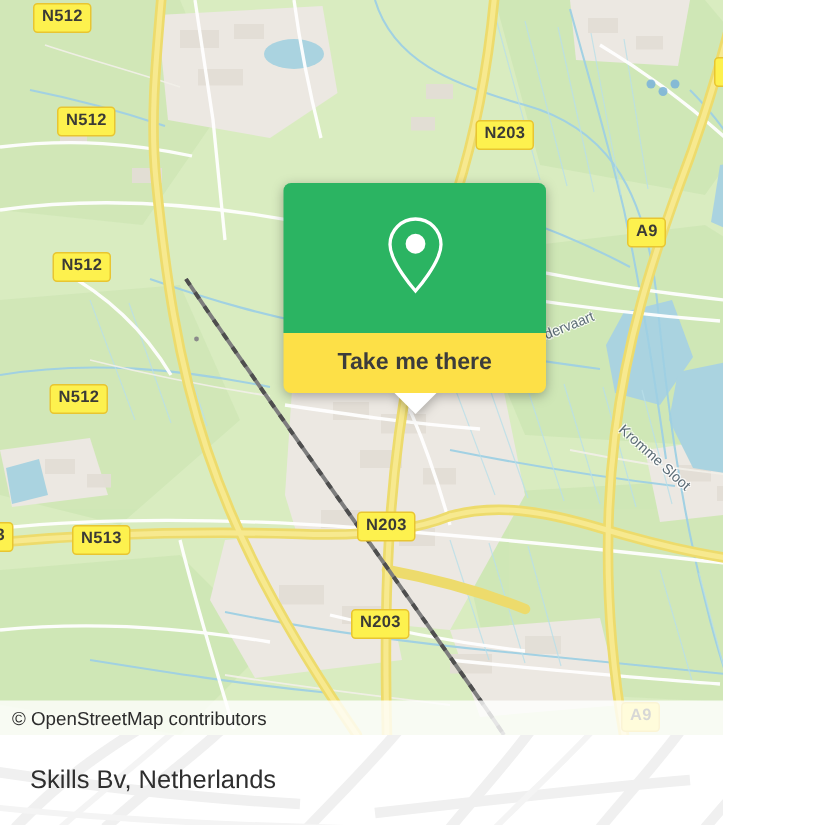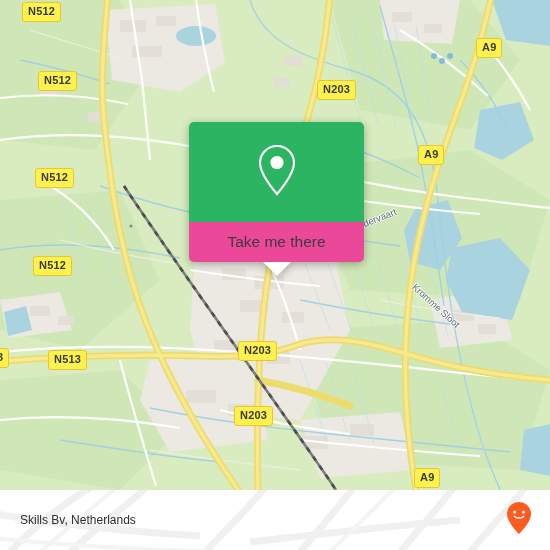--- a/index.html
+++ b/index.html
@@ -8,21 +8,21 @@
     background: #ffffff;
   }
   body {
     width: 550px;
     height: 550px;
     font-family: "Liberation Sans", sans-serif;
     overflow: hidden;
   }
   #app {
     position: relative;
-    width: 550px;
+    width: 482px;
     height: 550px;
     overflow: hidden;
   }
 
   
   #map {
     position: absolute;
     left: 0; top: 0;
     width: 550px;
     height: 490px;
@@ -71,26 +71,27 @@
   }
   #popup-head {
     background: #2bb462;
     height: 100px;
     border-radius: 5px 5px 0 0;
     display: flex;
     align-items: center;
     justify-content: center;
   }
   #popup-body {
-    background: #ec4899;
+    background: #fde047;
     height: 40px;
     border-radius: 0 0 5px 5px;
     display: flex;
     align-items: center;
     justify-content: center;
+    font-weight: bold;
   }
   #popup-label {
     color: #3c3c3c;
     font-size: 15.5px;
     font-family: "Liberation Sans", sans-serif;
   }
   #popup-tail {
     position: absolute;
     left: 50%;
     top: 140px;
@@ -139,21 +140,21 @@
     position: relative;
     width: 100%;
     height: 100%;
     display: flex;
     align-items: center;
     justify-content: space-between;
     padding: 0 18px 0 20px;
     box-sizing: border-box;
   }
   #place-title {
-    font-size: 12px;
+    font-size: 17px;
     color: #2e2e2e;
     font-family: "Liberation Sans", sans-serif;
   }
   #brand {
     display: flex;
     align-items: center;
     gap: 2px;
   }
   #brand-text {
     font-size: 31px;
@@ -352,20 +353,23 @@
             <circle cx="22" cy="20.5" r="6.6" fill="#ffffff"></circle>
           </svg>
         </span>
       </div>
       <div id="popup-body">
         <span id="popup-label">Take me there</span>
       </div>
       <div id="popup-tail"></div>
     </div>
 
+    <div id="attribution">
+      <span id="attribution-text">© OpenStreetMap contributors</span>
+    </div>
   </div>
 
   <div id="footer">
     <svg id="footer-watermark" viewBox="0 0 550 60">
       <rect x="0" y="0" width="550" height="60" fill="#ffffff"></rect>
       <g stroke="#f0f0f0" stroke-width="7" fill="none">
         <path d="M10,62 C40,30 70,10 96,-6"></path>
         <path d="M70,62 C100,34 130,14 150,-6"></path>
         <path d="M205,62 C230,36 252,14 268,-6"></path>
         <path d="M300,62 C320,38 340,16 356,-6"></path>

